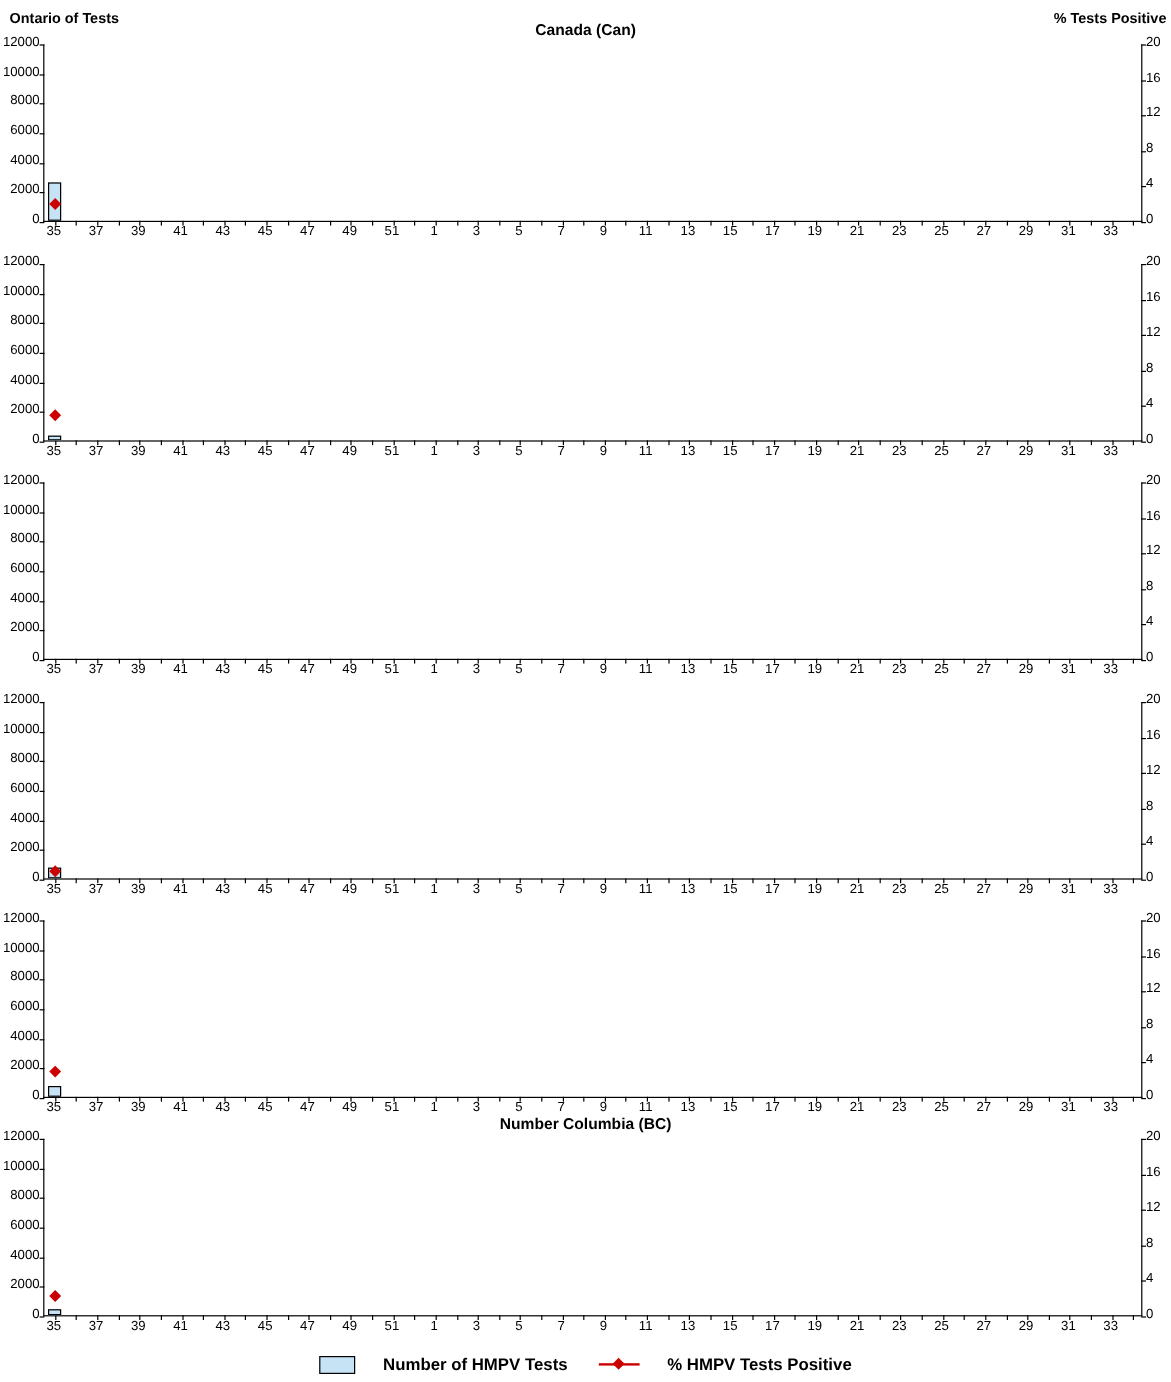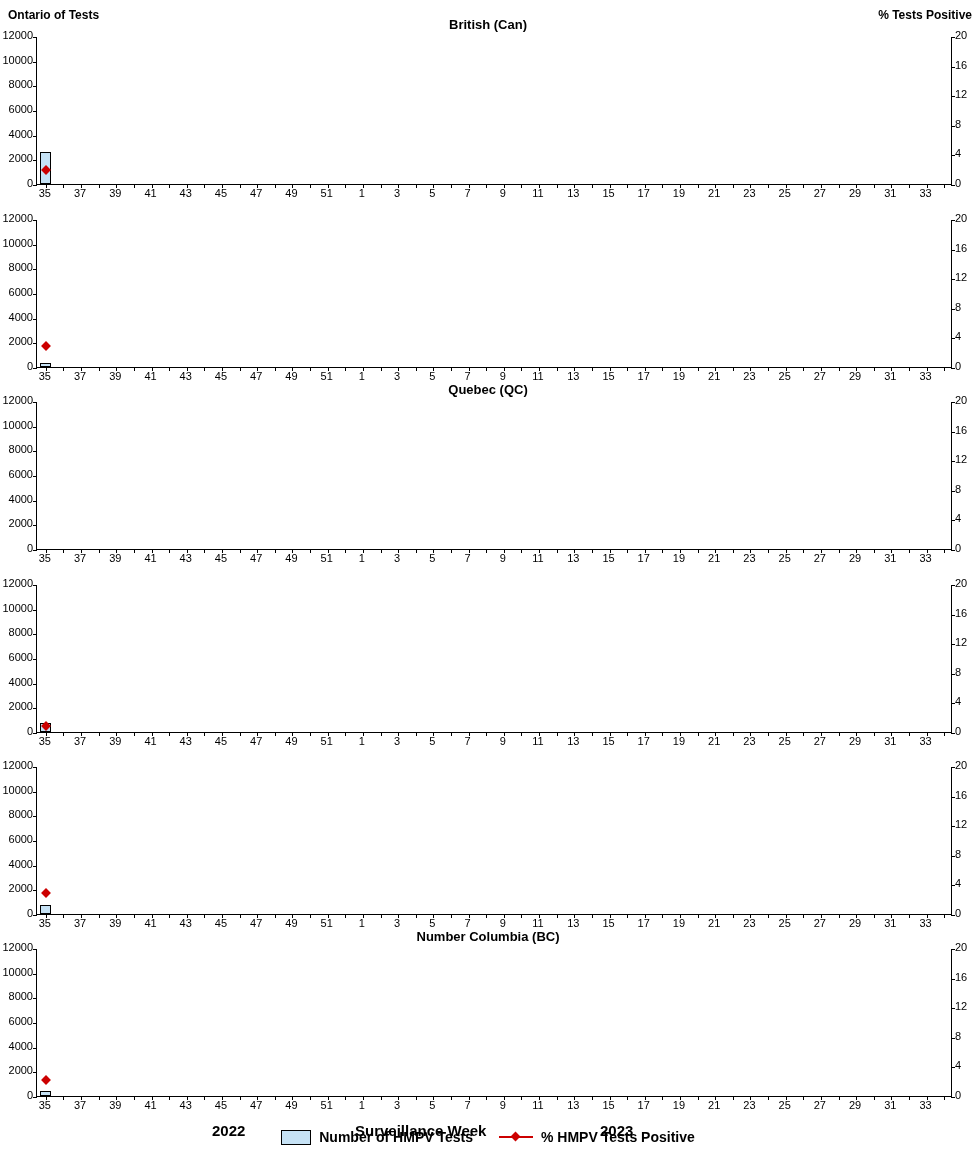--- a/index.html
+++ b/index.html
@@ -138,21 +138,21 @@
     height: 22px;
     display: flex;
     justify-content: center;
     align-items: center;
     gap: 26px;
     transform: translateY(-22px);
   }
   .legend-item {
     display: flex;
     align-items: center;
-    gap: 8px;
+    gap: 23px;
     font-size: 14px;
     font-weight: bold;
   }
   .legend-swatch {
     width: 30px;
     height: 15px;
     background: #c6e2f5;
     border: 1px solid #000;
     box-sizing: border-box;
   }
@@ -178,21 +178,21 @@
 </head>
 <body>
 
 <div id="root">
 
   <div class="axis-title" id="left-axis-title">Ontario of Tests</div>
   <div class="axis-title" id="right-axis-title">% Tests Positive</div>
 
   <div id="panels">
       <div class="panel" style="top: 17px; height: 190px;">
-        <div class="panel-title">British (Can)</div>
+        <div class="panel-title">Canada (Can)</div>
         <div class="plot">
           <div class="tick-left" style="top: 140px;">0</div>
           <div class="tick-mark-l" style="top: 148px;"></div>
           <div class="tick-left" style="top: 115.333px;">2000</div>
           <div class="tick-mark-l" style="top: 123.333px;"></div>
           <div class="tick-left" style="top: 90.6667px;">4000</div>
           <div class="tick-mark-l" style="top: 98.6667px;"></div>
           <div class="tick-left" style="top: 66px;">6000</div>
           <div class="tick-mark-l" style="top: 74px;"></div>
           <div class="tick-left" style="top: 41.3333px;">8000</div>
@@ -403,21 +403,20 @@
           <div class="xlabel" style="left: 678.192px;">21</div>
           <div class="xlabel" style="left: 713.423px;">23</div>
           <div class="xlabel" style="left: 748.654px;">25</div>
           <div class="xlabel" style="left: 783.885px;">27</div>
           <div class="xlabel" style="left: 819.115px;">29</div>
           <div class="xlabel" style="left: 854.346px;">31</div>
           <div class="xlabel" style="left: 889.577px;">33</div>
         </div>
       </div>
       <div class="panel" style="top: 382px; height: 190px;">
-        <div class="panel-title">Quebec (QC)</div>
         <div class="plot">
           <div class="tick-left" style="top: 140px;">0</div>
           <div class="tick-mark-l" style="top: 148px;"></div>
           <div class="tick-left" style="top: 115.333px;">2000</div>
           <div class="tick-mark-l" style="top: 123.333px;"></div>
           <div class="tick-left" style="top: 90.6667px;">4000</div>
           <div class="tick-mark-l" style="top: 98.6667px;"></div>
           <div class="tick-left" style="top: 66px;">6000</div>
           <div class="tick-mark-l" style="top: 74px;"></div>
           <div class="tick-left" style="top: 41.3333px;">8000</div>
@@ -852,25 +851,20 @@
           <div class="xlabel" style="left: 713.423px;">23</div>
           <div class="xlabel" style="left: 748.654px;">25</div>
           <div class="xlabel" style="left: 783.885px;">27</div>
           <div class="xlabel" style="left: 819.115px;">29</div>
           <div class="xlabel" style="left: 854.346px;">31</div>
           <div class="xlabel" style="left: 889.577px;">33</div>
         </div>
       </div>
     </div>
 
-  <div id="xaxis-caption">
-    <div class="cap" id="cap-year-left">2022</div>
-    <div class="cap" id="cap-axis">Surveillance Week</div>
-    <div class="cap" id="cap-year-right">2023</div>
-  </div>
 
   <div id="legend">
     <div class="legend-item">
       <span class="legend-swatch"></span>
       <span>Number of HMPV Tests</span>
     </div>
     <div class="legend-item">
       <span class="legend-line">
         <span class="ln"></span>
           <span class="dia"></span>

